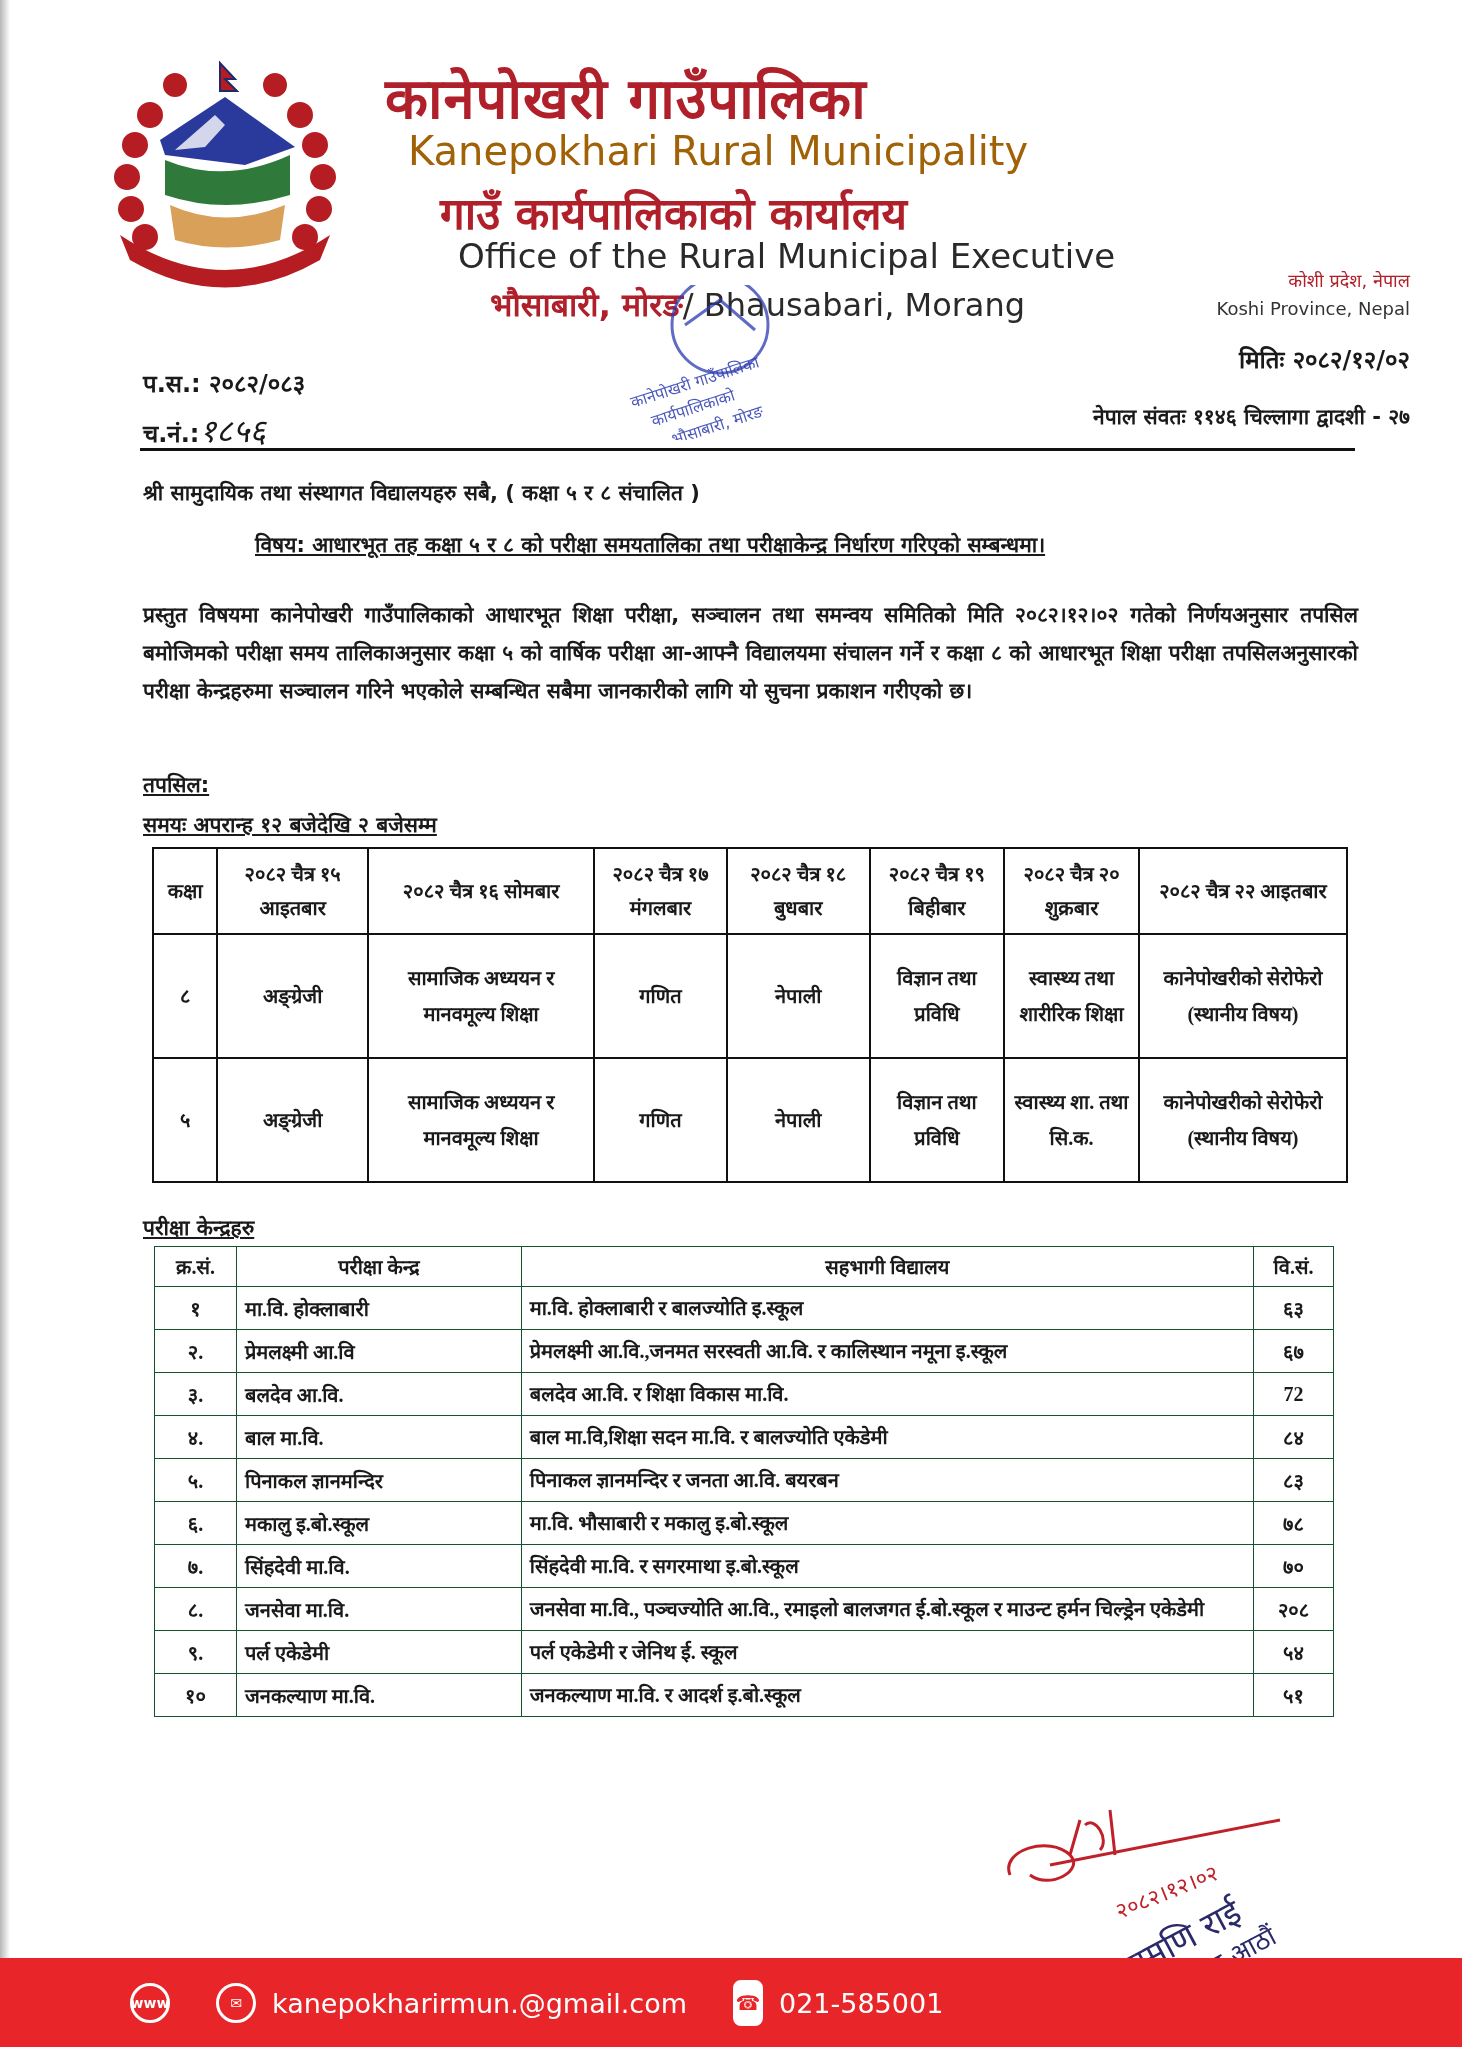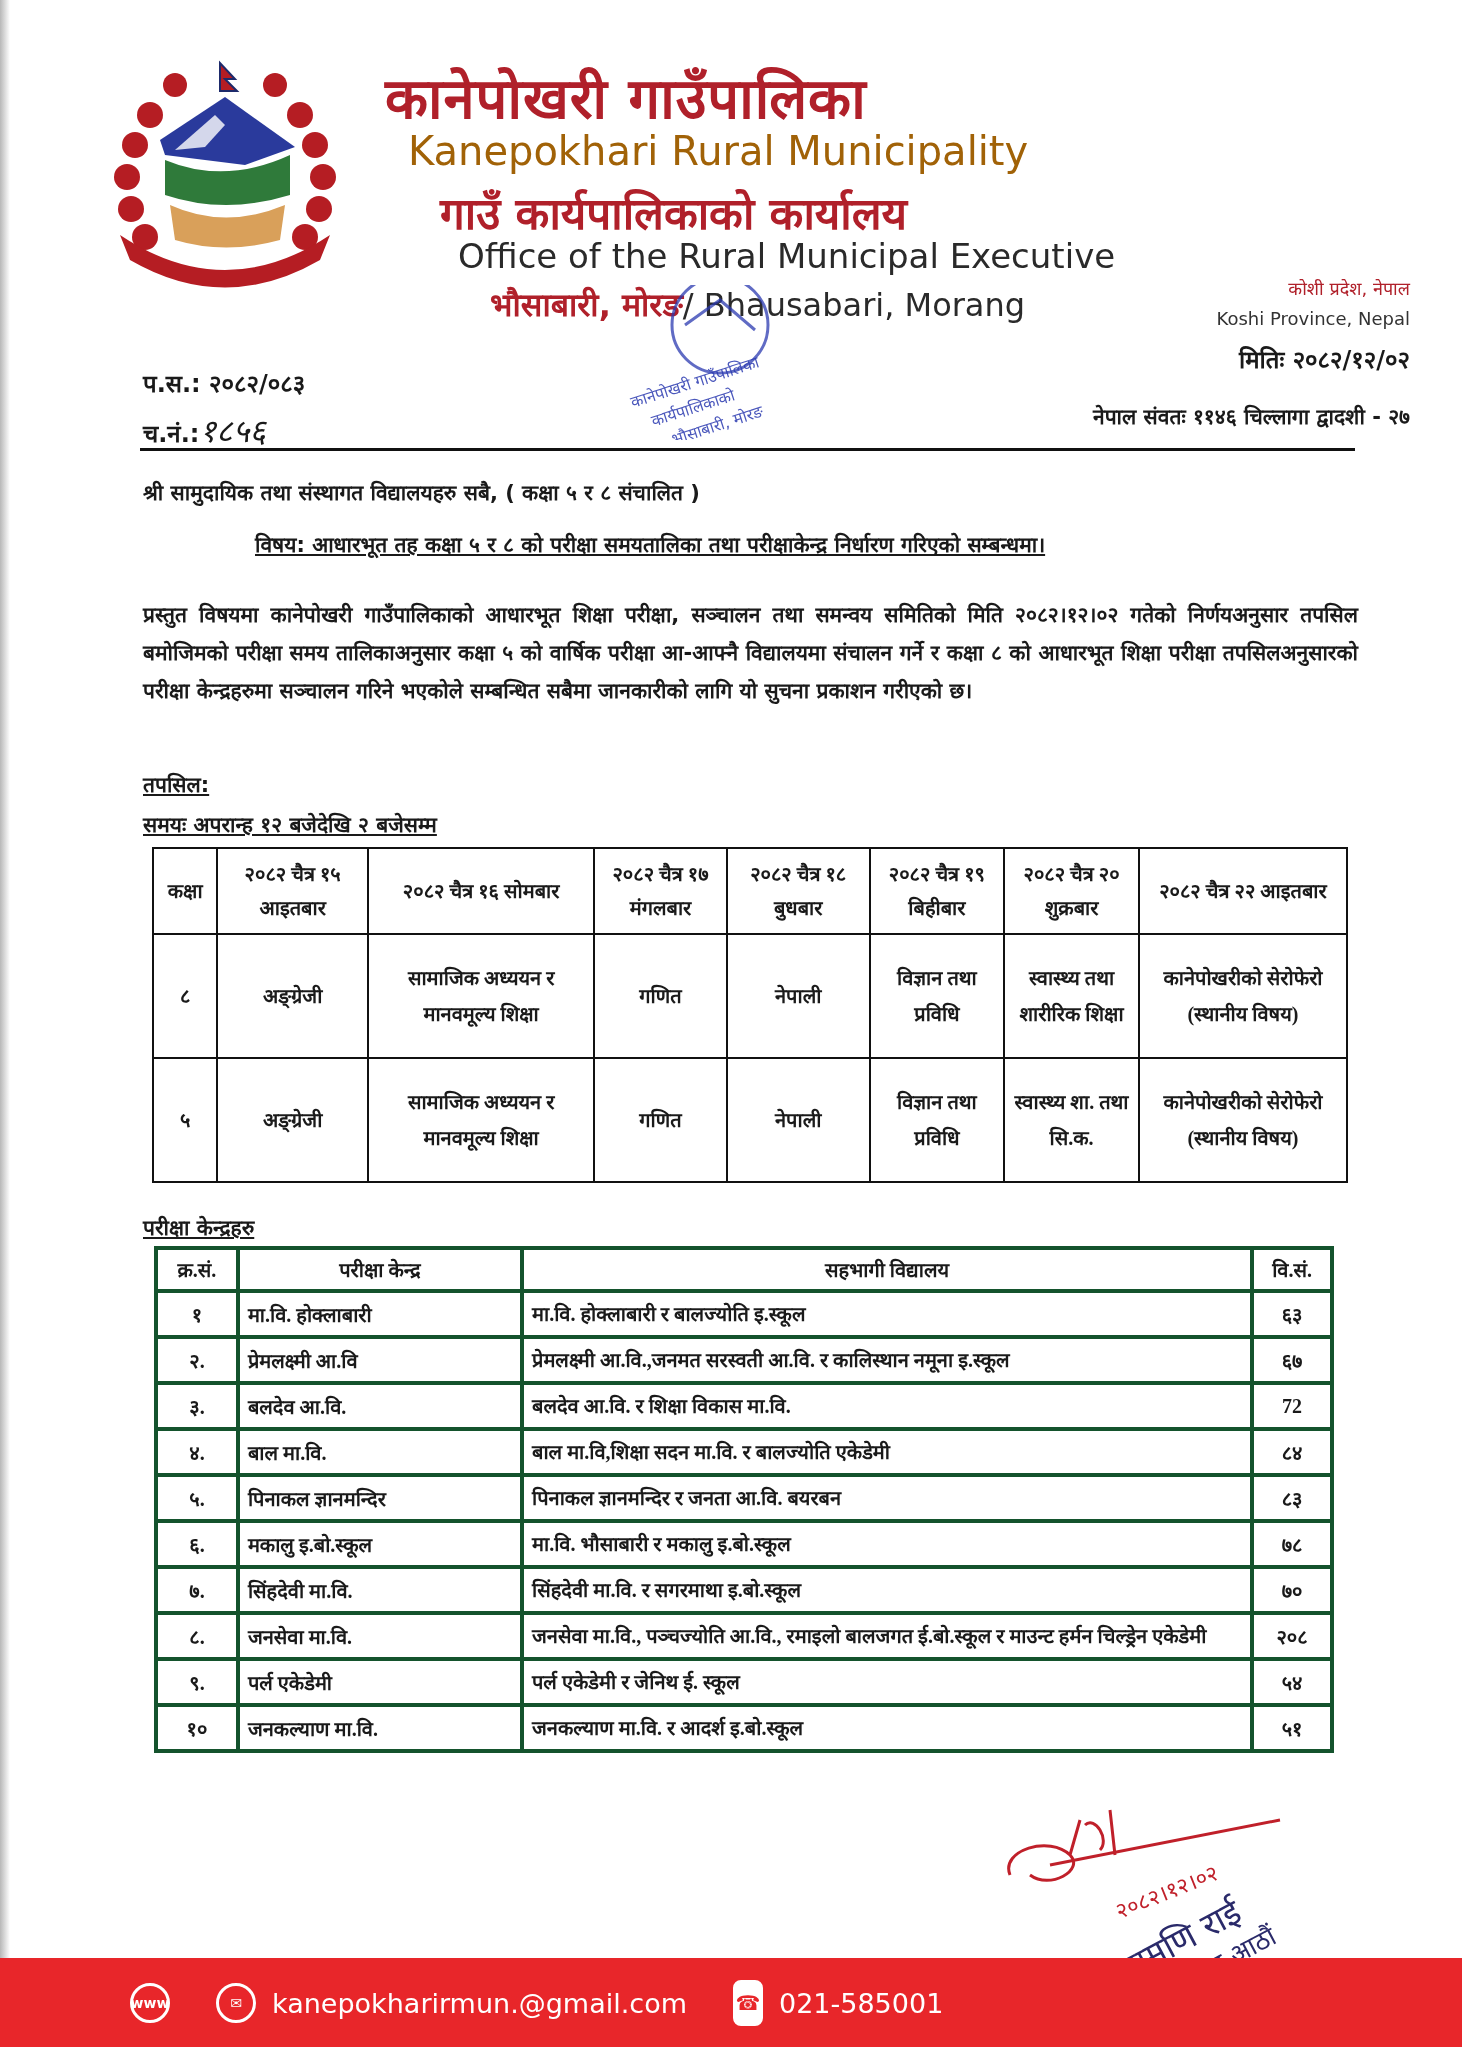--- a/index.html
+++ b/index.html
@@ -10,21 +10,21 @@
   }
   .abs { position:absolute; }
   .logo { left:105px; top:55px; width:240px; height:240px; }
   .title-np { left:385px; top:58px; font-size:56px; font-weight:bold; color:#b0202a; letter-spacing:1px; white-space:nowrap; }
   .title-en { left:408px; top:128px; font-size:40px; color:#a16207; white-space:nowrap; }
   .office-np { left:440px; top:182px; font-size:44px; font-weight:bold; color:#b0202a; white-space:nowrap; }
   .office-en { left:458px; top:236px; font-size:34px; color:#2a2a2a; white-space:nowrap; }
   .addr { left:470px; top:282px; font-size:32px; color:#2a2a2a; white-space:nowrap;margin-left:20px; }
   .addr .np { color:#b0202a; font-weight:bold; }
   .prov { left:1195px; top:268px; text-align:right; width:215px; font-size:18px; color:#333; }
-  .prov div { margin-bottom:6px;margin-top:8px; }
+  .prov div { margin-bottom:6px; }
   .prov .np { color:#b0202a; }
   .stamp { left:610px; top:285px; width:220px; height:155px; }
   .ref { left:143px; top:366px; font-size:24px; font-weight:bold; }
   .chno { left:143px; top:408px; font-size:24px; font-weight:bold; }
   .chno .hand { font-size:32px; font-weight:normal; font-style:italic; }
   .date { left:1080px; top:342px; font-size:24px; font-weight:bold; width:330px; text-align:right; }
   .nsamvat { left:910px; top:402px; font-size:21px; font-weight:bold; width:500px; text-align:right; }
   .hr { left:140px; top:448px; width:1215px; height:3px; background:#111; }
   .addressee { left:143px; top:478px; font-size:21px; font-weight:bold; }
   .subject { left:255px; top:530px; font-size:21px; font-weight:bold; text-decoration:underline; }
@@ -33,21 +33,21 @@
   .samay { left:143px; top:810px; font-size:21px; font-weight:bold; text-decoration:underline; }
   table { border-collapse:collapse; font-family:Liberation Serif, serif; font-weight:600;border-radius:16px; }
   .tt { left:152px; top:847px; width:1196px; }
   .tt td, .tt th { border:2px solid #111; text-align:center; vertical-align:middle; font-size:20px; padding:4px 3px; font-weight:600; }
   .tt thead th { height:76px; line-height:34px; }
   .tt tbody td { line-height:36px; }
   .tt tr.r8 td { height:114px; }
   .tt tr.r5 td { height:114px; }
   .centers-label { left:143px; top:1213px; font-size:21px; font-weight:bold; text-decoration:underline; }
   .ct { left:154px; top:1246px; width:1180px; }
-  .ct td, .ct th { border:4px solid #14532d; font-size:20px; padding:3px 8px; font-weight:600; height:33px; }
+  .ct td, .ct th { border:1px solid #14532d; font-size:20px; padding:3px 8px; font-weight:600; height:33px; }
   .ct th { text-align:center; }
   .ct td.sn, .ct td.cnt { text-align:center; }
   .ct td.sch { line-height:36px; }
   .sig { left:990px; top:1780px; width:380px; height:190px; }
   .footer { left:0; top:1958px; width:1462px; height:89px; background:#e8262a; }
   .footer-inner { position:absolute; left:130px; top:22px; display:flex; align-items:center; gap:16px; color:#fff; font-size:27px; white-space:nowrap; }
   .ficon { width:40px; height:40px; border-radius:50%; border:3px solid #fff; display:flex; align-items:center; justify-content:center; font-size:14px; font-weight:bold; color:#fff; box-sizing:border-box; }
   .ficon.phone { border-radius:8px; width:30px; height:46px; background:#fff; color:#e8262a; font-size:20px; }
   .gap { width:14px; }
   .scan-edge { left:0; top:0; width:10px; height:2047px; background:linear-gradient(90deg,#333,#fff); opacity:.35; }

